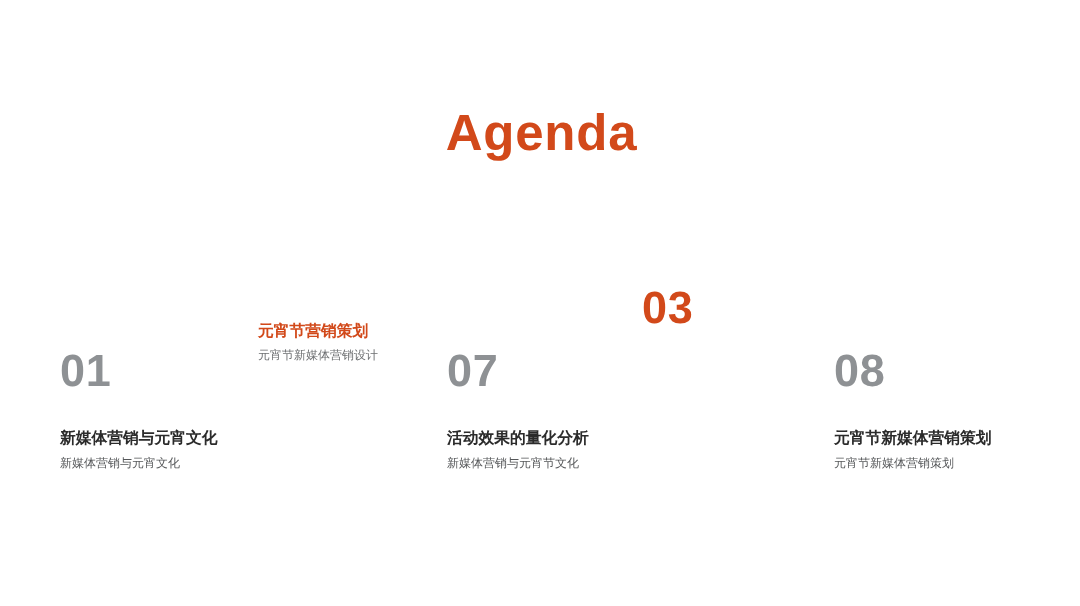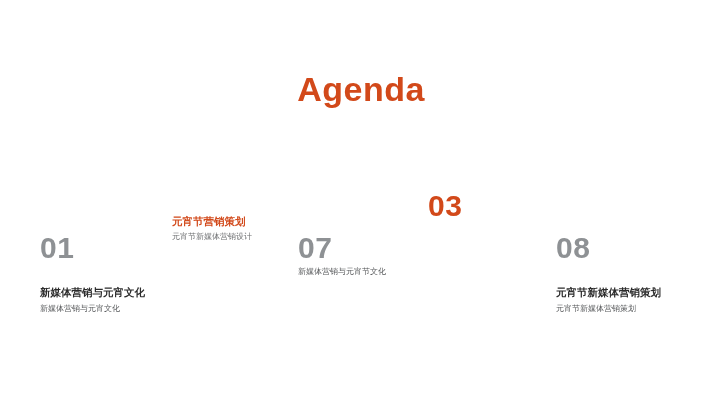--- a/index.html
+++ b/index.html
@@ -91,20 +91,21 @@
       <div class="desc">新媒体营销与元宵文化</div>
     </div>
 
     <div class="item item-2 orange">
       <div class="heading">元宵节营销策划</div>
       <div class="desc">元宵节新媒体营销设计</div>
     </div>
 
     <div class="item item-3 gray">
       <div class="num">07</div>
+      <div class="heading">活动效果的量化分析</div>
       <div class="desc">新媒体营销与元宵节文化</div>
     </div>
 
     <div class="item item-4 orange">
       <div class="num">03</div>
     </div>
 
     <div class="item item-5 gray">
       <div class="num">08</div>
       <div class="heading">元宵节新媒体营销策划</div>

